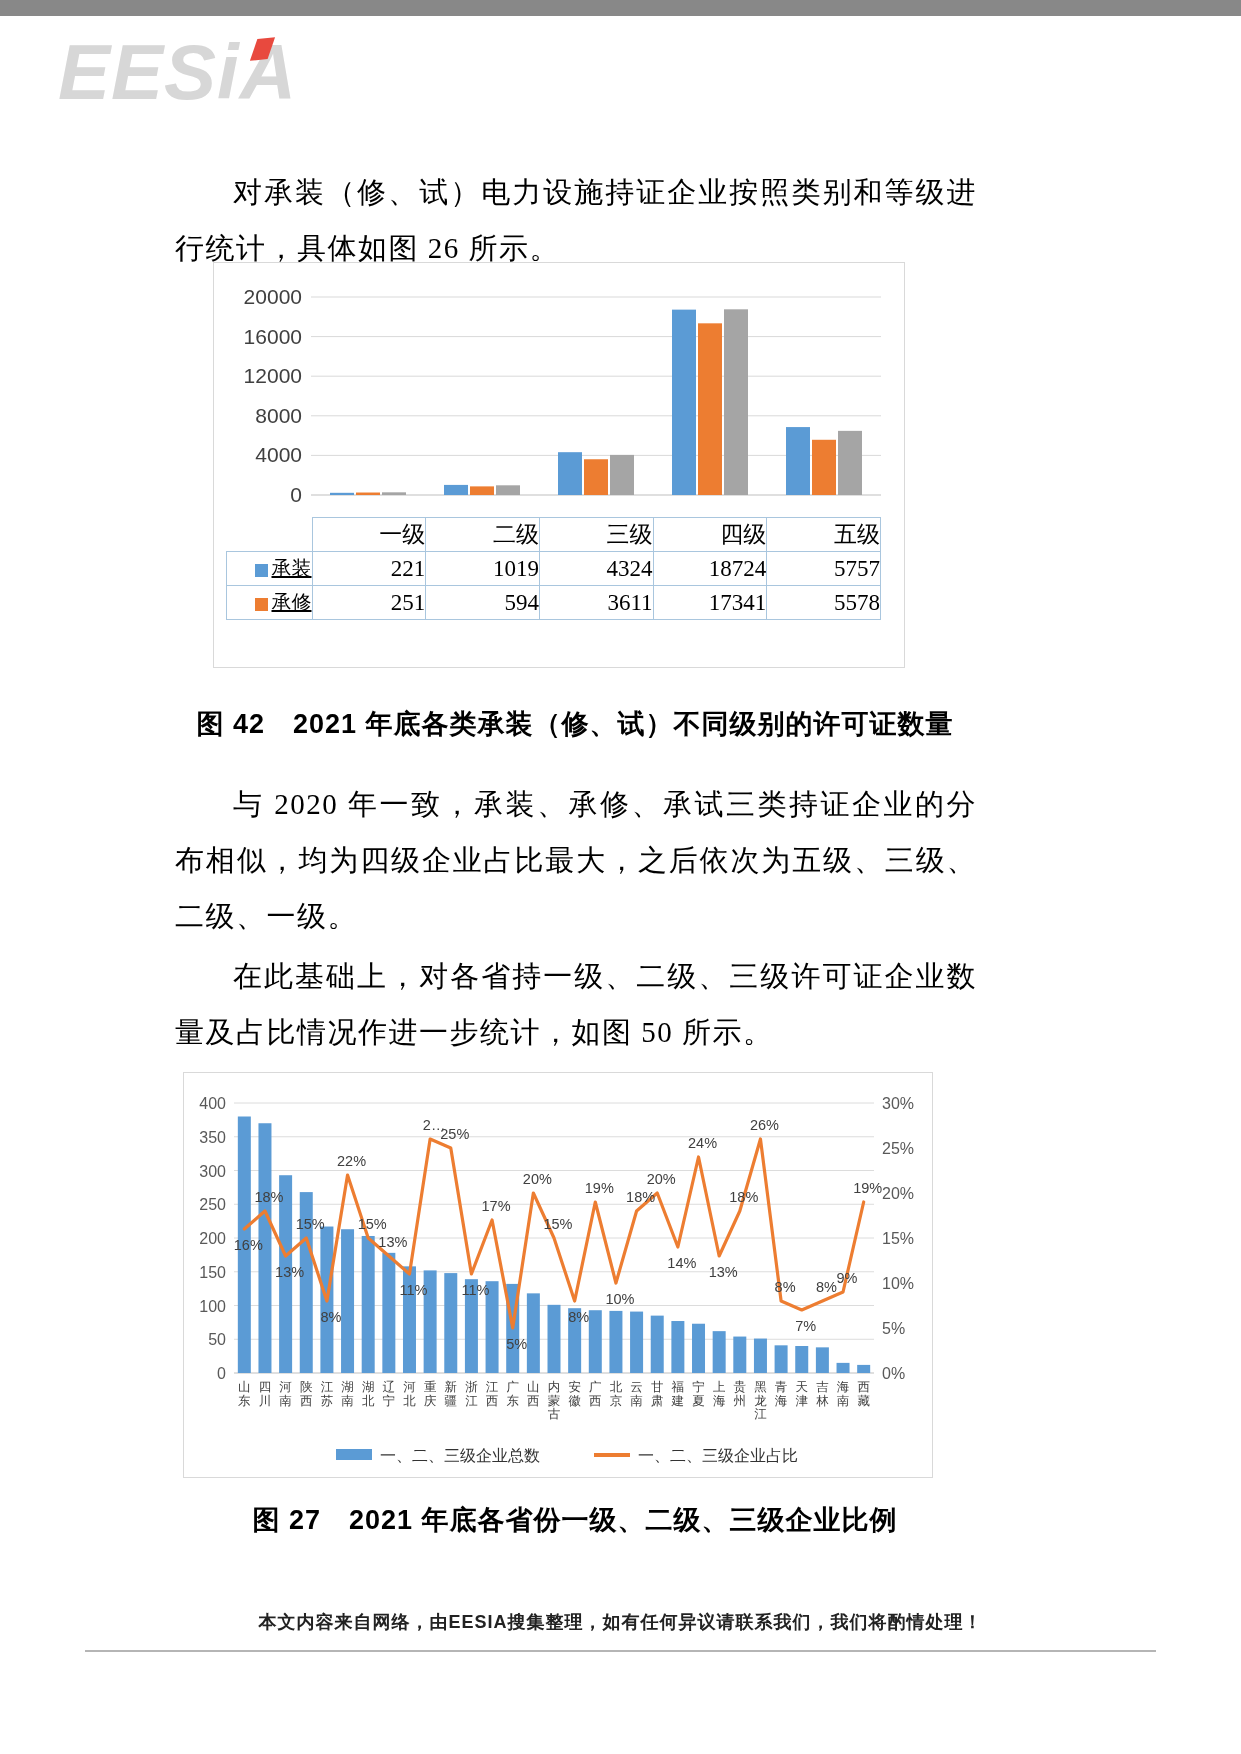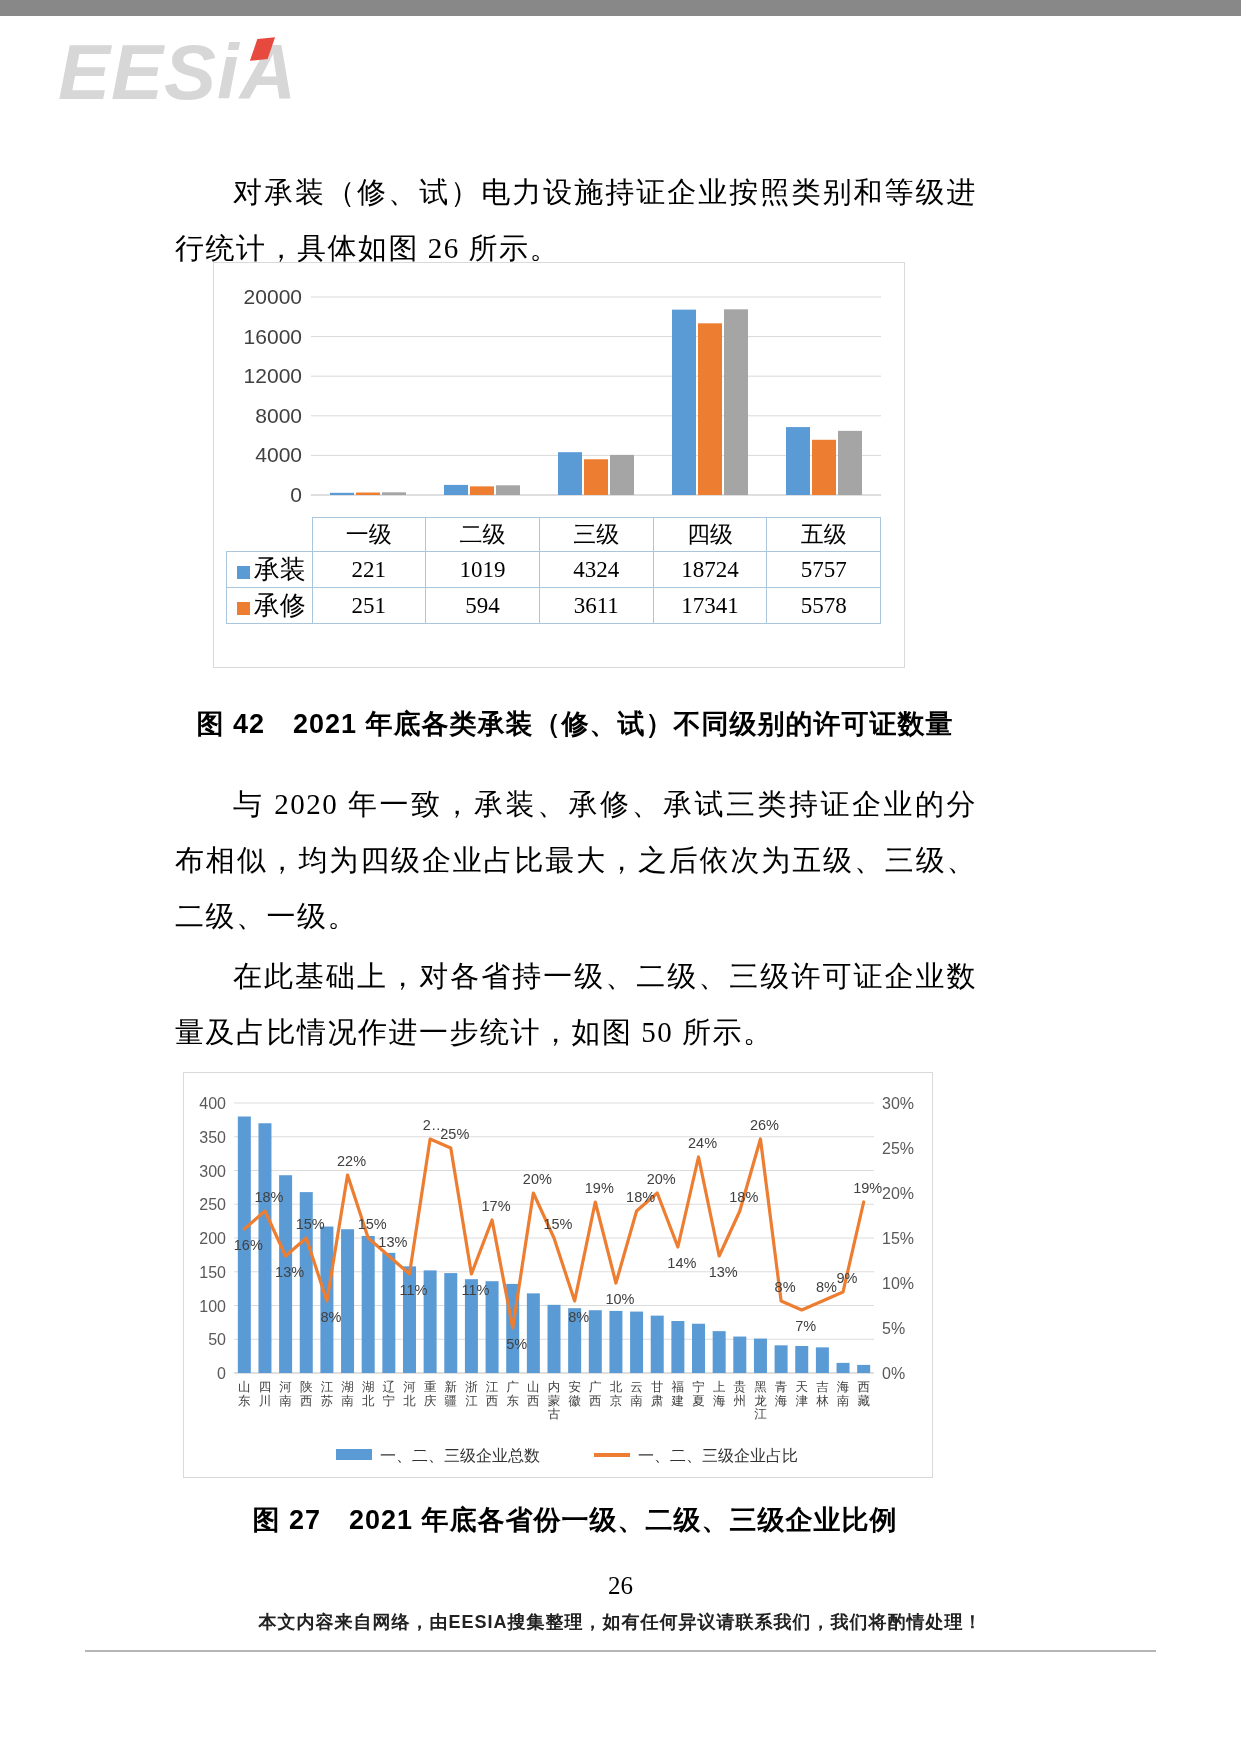--- a/index.html
+++ b/index.html
@@ -33,25 +33,25 @@
   .fig26{left:213px;top:246px;width:690px;height:404px;}
   .fig26 svg{display:block;margin:14px 0 0 12px;}
   .fig27{left:183px;top:1056px;width:748px;height:404px;}
   .fig27 svg{display:block;margin:2px 0 0 2px;}
   
   #table26{
     border-collapse:collapse;table-layout:fixed;margin-left:12px;
     width:655px;font-size:23px;color:#000;
   }
   #table26 th,#table26 td{
-    border:1px solid #a9c6de;height:33px;text-align:center;
+    border:1px solid #a9c6de;height:33px;text-align:right;
     font-weight:normal;padding:0;overflow:hidden;white-space:nowrap;
   }
   #table26 .corner{border:none;background:transparent;}
-  #table26 td.legend{text-align:center;padding-left:4px;font-size:26px;}
+  #table26 td.legend{text-align:right;padding-left:4px;font-size:20px;text-decoration:underline;}
   .swatch{display:inline-block;width:13px;height:13px;margin-right:4px;vertical-align:middle;}
   
   .caption{
     position:absolute;left:175px;width:800px;text-align:center;
     font-family:"Liberation Sans","DejaVu Sans",sans-serif;
     font-weight:700;font-size:27px;color:#000;letter-spacing:1px;
   }
   .cap26{top:690px;}
   .cap27{top:1486px;}
   .page-number{
@@ -267,16 +267,15 @@
         <text x="677.6774193548388" y="316" text-anchor="middle" font-size="12.5" fill="#404040" style="font-family:&quot;Liberation Sans&quot;,&quot;DejaVu Sans&quot;,sans-serif"><tspan x="677.6774193548388" dy="0">西</tspan><tspan x="677.6774193548388" dy="13.5">藏</tspan></text>
         <rect x="150" y="374" width="36" height="11" fill="#5B9BD5"></rect>
         <text x="194" y="386" font-size="16" fill="#333" style="font-family:&quot;Liberation Sans&quot;,&quot;DejaVu Sans&quot;,sans-serif">一、二、三级企业总数</text>
         <rect x="408" y="378" width="36" height="4" fill="#ED7D31"></rect>
         <text x="452" y="386" font-size="16" fill="#333" style="font-family:&quot;Liberation Sans&quot;,&quot;DejaVu Sans&quot;,sans-serif">一、二、三级企业占比</text>
       </svg>
   </figure>
 
   <div class="caption cap27">图 27　2021 年底各省份一级、二级、三级企业比例</div>
 
-  <div class="page-number">26</div>
 
   <div class="footer">本文内容来自网络，由EESIA搜集整理，如有任何异议请联系我们，我们将酌情处理！</div>
 </div>
 
 </body></html>

